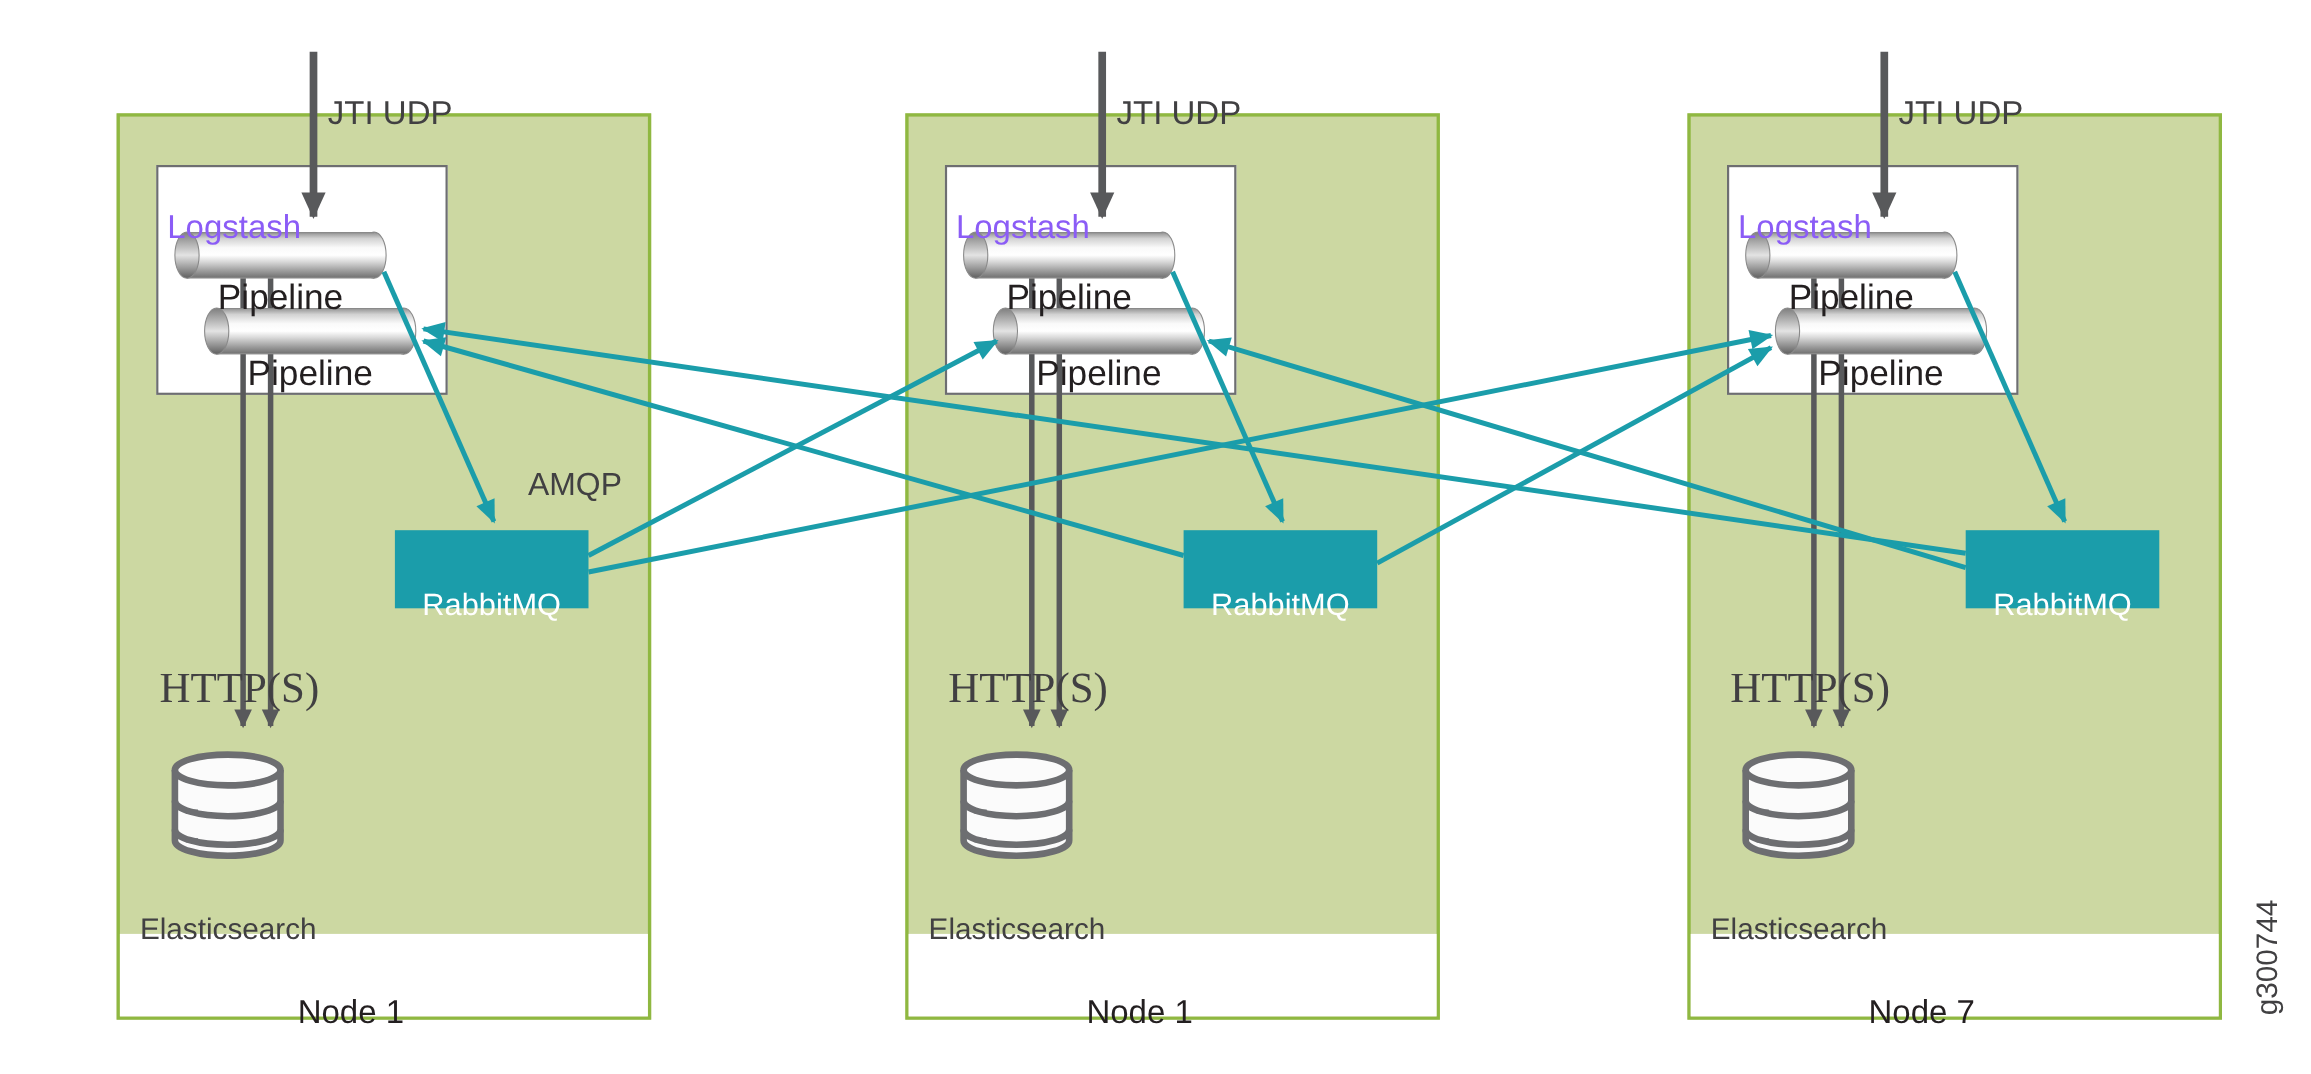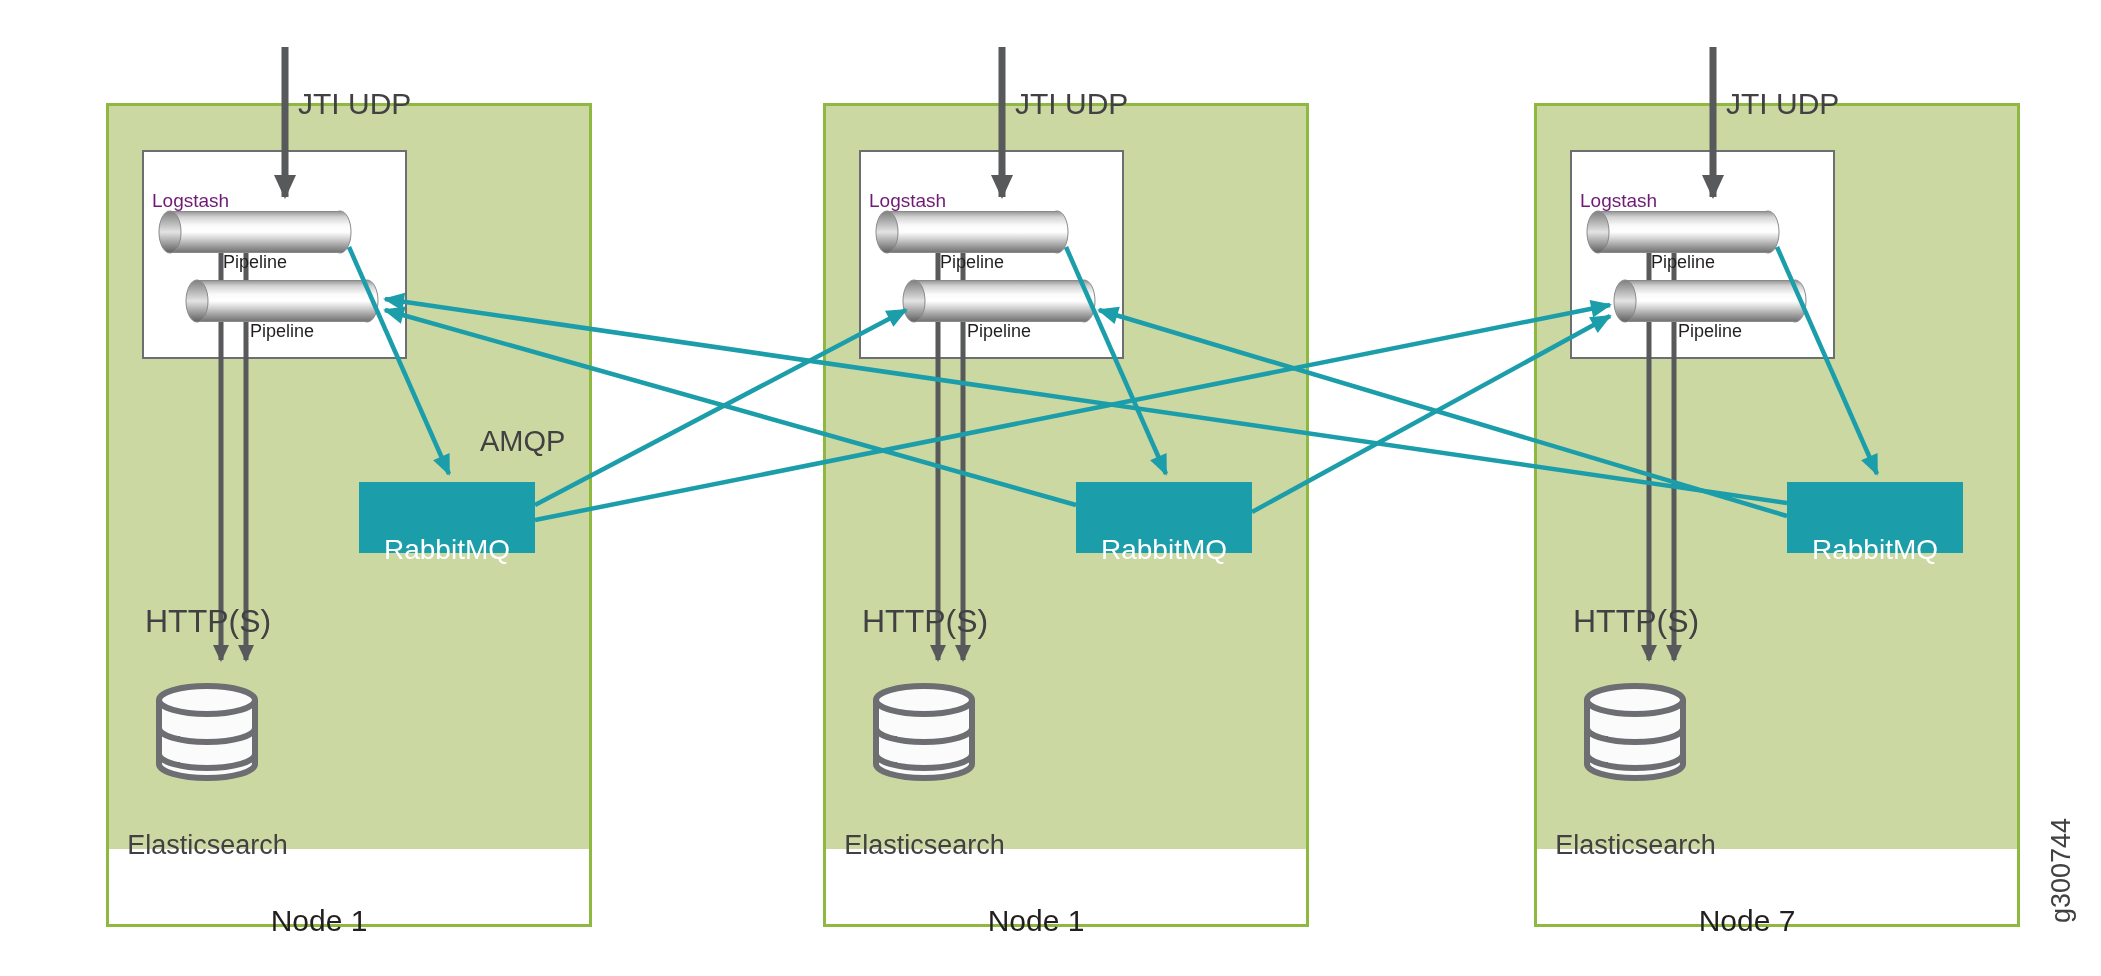--- a/index.html
+++ b/index.html
@@ -34,25 +34,25 @@
     position:absolute;left:0;top:0;width:2101px;height:976px;
     z-index:5;pointer-events:none;
   }
   #labels{
     position:absolute;left:0;top:0;width:2101px;height:976px;
     z-index:6;pointer-events:none;margin-top:35px;
   }
   .lbl{position:absolute;white-space:nowrap;color:#414042;}
   .center{text-align:center;}
   .jti-lbl{font-size:30px;}
-  .logstash-lbl{font-size:19px;color:#701a75;}
-  .pipeline-lbl{font-size:18px;color:#231f20;width:190px;}
+  .logstash-lbl{font-size:30px;color:#8b5cf6;}
+  .pipeline-lbl{font-size:32px;color:#231f20;width:190px;}
   .amqp-lbl{font-size:29px;}
   .rmq-lbl{font-size:28px;color:#ffffff;width:176px;}
-  .http-lbl{font-size:32px;width:125px;}
+  .http-lbl{font-size:39px;width:125px;font-family:Liberation Serif, serif;}
   .es-lbl{font-size:27px;width:185px;text-align:center;}
   .node-lbl{font-size:30px;width:420px;color:#231f20;}
   .figure-id{
     position:absolute;left:2046px;top:888px;
     font-size:27px;color:#414042;
     transform-origin:0 0;transform:rotate(-90deg);
   }
 </style>
 </head>
 <body>

